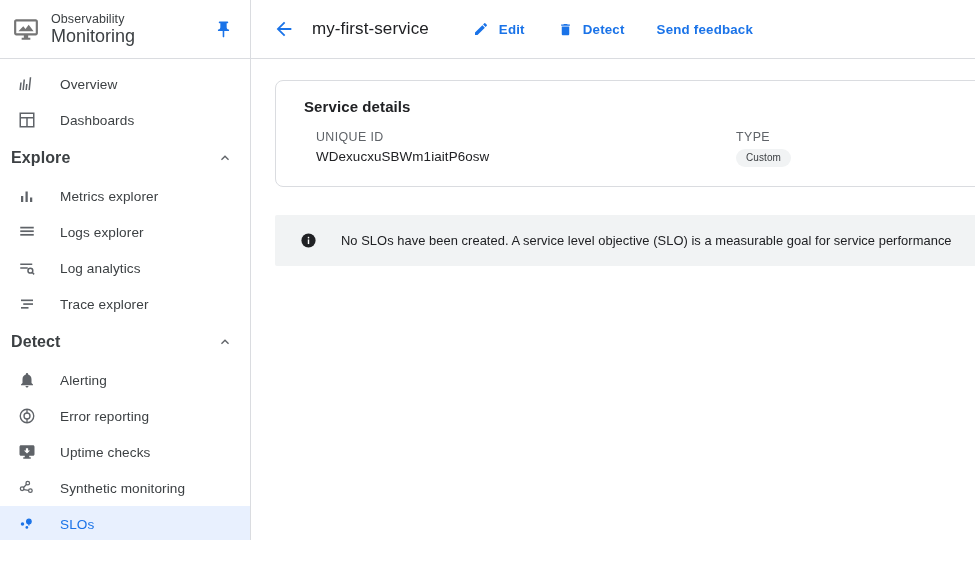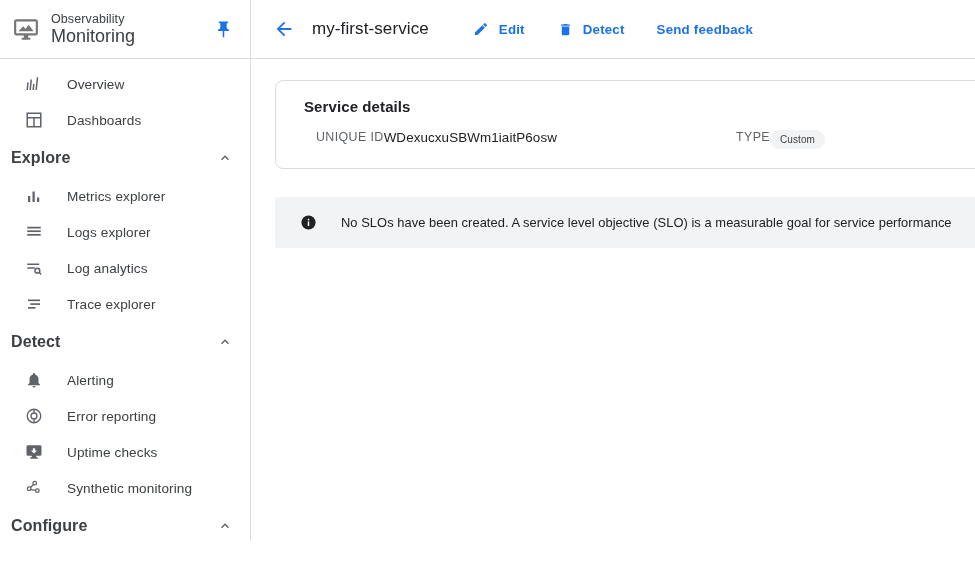--- a/index.html
+++ b/index.html
@@ -69,21 +69,21 @@
     align-items: center;
     justify-content: center;
     cursor: pointer;
   }
 
   .nav { padding-top: 7px; }
   .nav-item {
     height: 36px;
     display: flex;
     align-items: center;
-    padding-left: 22px;
+    padding-left: 15px;
     cursor: pointer;
     font-size: 13.6px;
     color: #3c4043;
     letter-spacing: 0.1px;
   }
   .nav-item .nav-icon {
     width: 24px;
     height: 24px;
     flex: 0 0 24px;
     display: flex;
@@ -174,21 +174,21 @@
     font-size: 15px;
     font-weight: bold;
     color: #202124;
     margin-bottom: 15px;
     letter-spacing: 0.1px;
   }
   .detail-grid {
     display: flex;
     padding-left: 12px;
   }
-  .detail-col { display: flex; }
+  .detail-col { display: flex; flex-direction: column; }
   .detail-col.uid { width: 420px; }
   .detail-label {
     font-size: 12.4px;
     color: #5f6368;
     letter-spacing: 0.4px;
     margin-bottom: 5px;
   }
   .detail-value {
     font-size: 13.4px;
     color: #202124;
@@ -399,20 +399,31 @@
             <circle cx="13" cy="5.5" r="2.4"></circle>
               <circle cx="5.5" cy="13" r="2.4"></circle>
               <circle cx="16.5" cy="15.5" r="2.4"></circle>
             <line x1="7.4" y1="11.3" x2="11.2" y2="7.4"></line>
               <line x1="7.8" y1="14.2" x2="14.2" y2="15.2"></line>
           </svg>
         </span>
         <span>Synthetic monitoring</span>
       </div>
 
+      <div class="nav-item selected">
+        <span class="nav-icon">
+          <svg width="18" height="18" viewBox="0 0 24 24" fill="none" stroke="#1a73e8" stroke-width="1.7">
+            <circle cx="6" cy="12" r="2.3" fill="#1a73e8" stroke="none"></circle>
+            <circle cx="14.5" cy="8.5" r="3"></circle>
+            <circle cx="11.8" cy="16.5" r="1.8" fill="#1a73e8" stroke="none"></circle>
+            <line x1="14.5" y1="11.5" x2="14.5" y2="14"></line>
+          </svg>
+        </span>
+        <span>SLOs</span>
+      </div>
 
       <div class="nav-section">
         <span>Configure</span>
         <span class="chev">
           <svg width="16" height="16" viewBox="0 0 24 24" fill="#5f6368">
               <path d="M12 8l-6 6 1.4 1.4L12 10.8l4.6 4.6L18 14z"></path>
             </svg>
         </span>
       </div>
 

